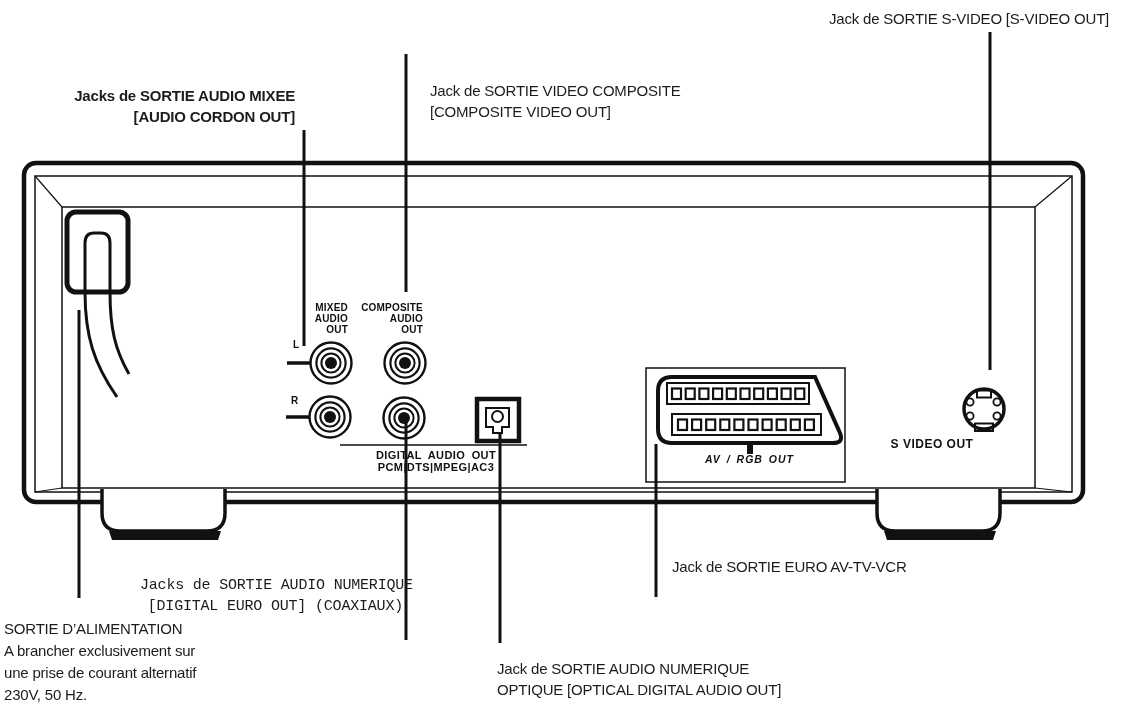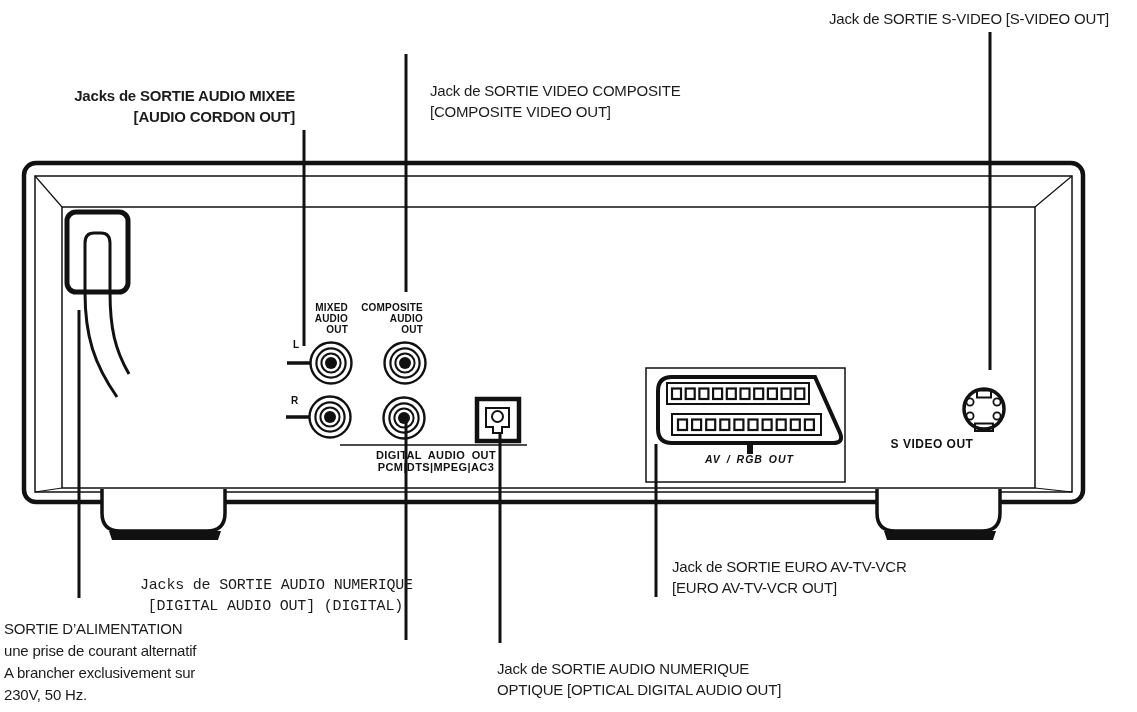--- a/index.html
+++ b/index.html
@@ -151,32 +151,31 @@
     <div>Jack de SORTIE VIDEO COMPOSITE</div>
     <div>[COMPOSITE VIDEO OUT]</div>
   </div>
 
   <div class="callout" style="left:829px;top:8px;">
     <div>Jack de SORTIE S-VIDEO [S-VIDEO OUT]</div>
   </div>
 
   <div class="callout" style="left:672px;top:556px;">
     <div>Jack de SORTIE EURO AV-TV-VCR</div>
-    <div>[EURO AV-TV-VCR OUT]</div>
   </div>
 
   <div class="callout" style="left:140px;top:575px;width:263px;text-align:right;font-family:Liberation Mono, monospace;">
     <div>Jacks de SORTIE AUDIO NUMERIQUE</div>
-    <div>[DIGITAL AUDIO OUT] (DIGITAL)</div>
+    <div>[DIGITAL EURO OUT] (COAXIAUX)</div>
   </div>
 
   <div class="callout" style="left:4px;top:618px;line-height:22px;">
     <div>SORTIE D’ALIMENTATION</div>
+    <div>A brancher exclusivement sur</div>
     <div>une prise de courant alternatif</div>
-    <div>A brancher exclusivement sur</div>
     <div>230V, 50 Hz.</div>
   </div>
 
   <div class="callout" style="left:497px;top:658px;">
     <div>Jack de SORTIE AUDIO NUMERIQUE</div>
     <div>OPTIQUE [OPTICAL DIGITAL AUDIO OUT]</div>
   </div>
 
   <div class="plabel sm" style="left:300px;top:302px;width:48px;text-align:right;">
     <div>MIXED</div>

